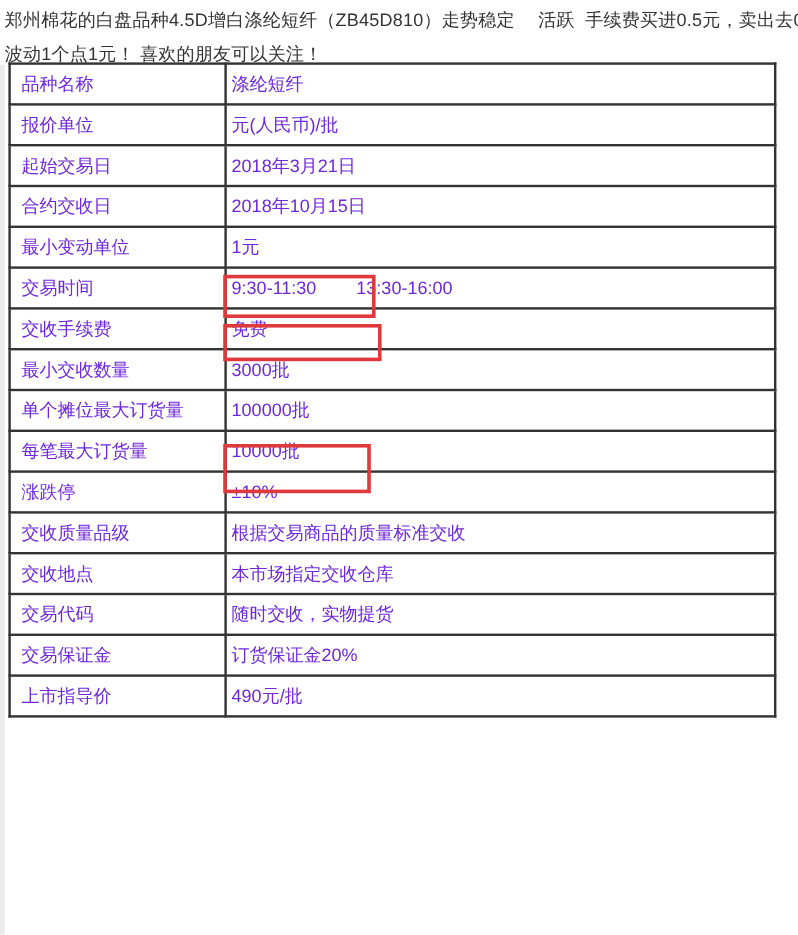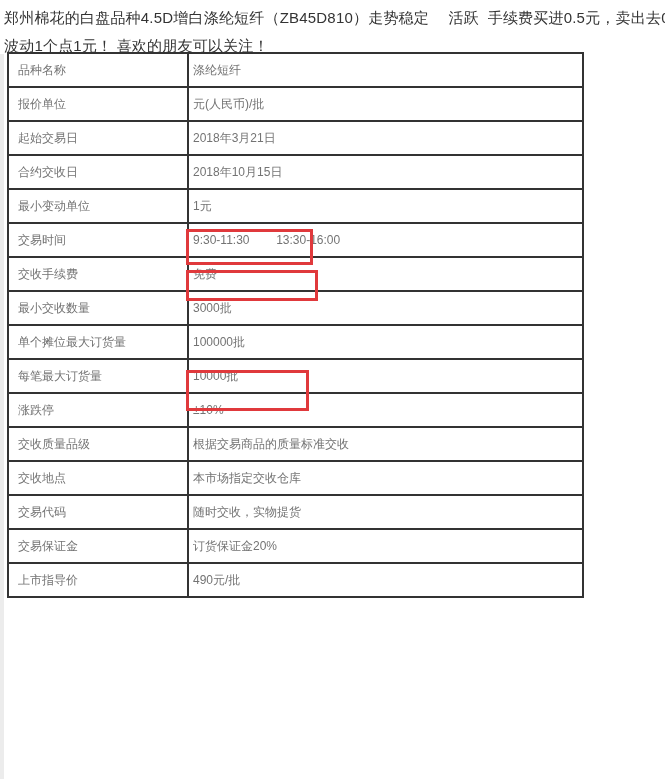--- a/index.html
+++ b/index.html
@@ -30,32 +30,32 @@
     line-height: 28px;
     white-space: pre;
     letter-spacing: 0.2px;
   }
   table.spec {
     position: absolute;
     left: 7px; top: 52px;
     width: 575px;
     border-collapse: collapse;
     table-layout: fixed;
-    font-size: 12px;
-    color: #737373;
+    font-size: 15px;
+    color: #6d28d9;
   }
   table.spec td {
     border: 2px solid #333333;
     height: 34px;
     vertical-align: middle;
     background: #ffffff;
     overflow: hidden;
   }
   td.label-cell { width: 180px; padding-left: 9px; }
-  td.value-cell { width: 395px; padding-left: 4px; white-space: pre; border-radius: 16px; }
+  td.value-cell { width: 458px; padding-left: 4px; white-space: pre; border-radius: 16px; }
   .hl-box {
     position: absolute;
     border: 3px solid #e0393c;
     background: transparent;
     pointer-events: none;
   }
   .hl-box.box-start  { left: 186px; top: 229px; width: 127px; height: 36px; }
   .hl-box.box-deliv  { left: 186px; top: 270px; width: 132px; height: 31px; }
   .hl-box.box-fee    { left: 186px; top: 370px; width: 123px; height: 41px; }
 </style>

